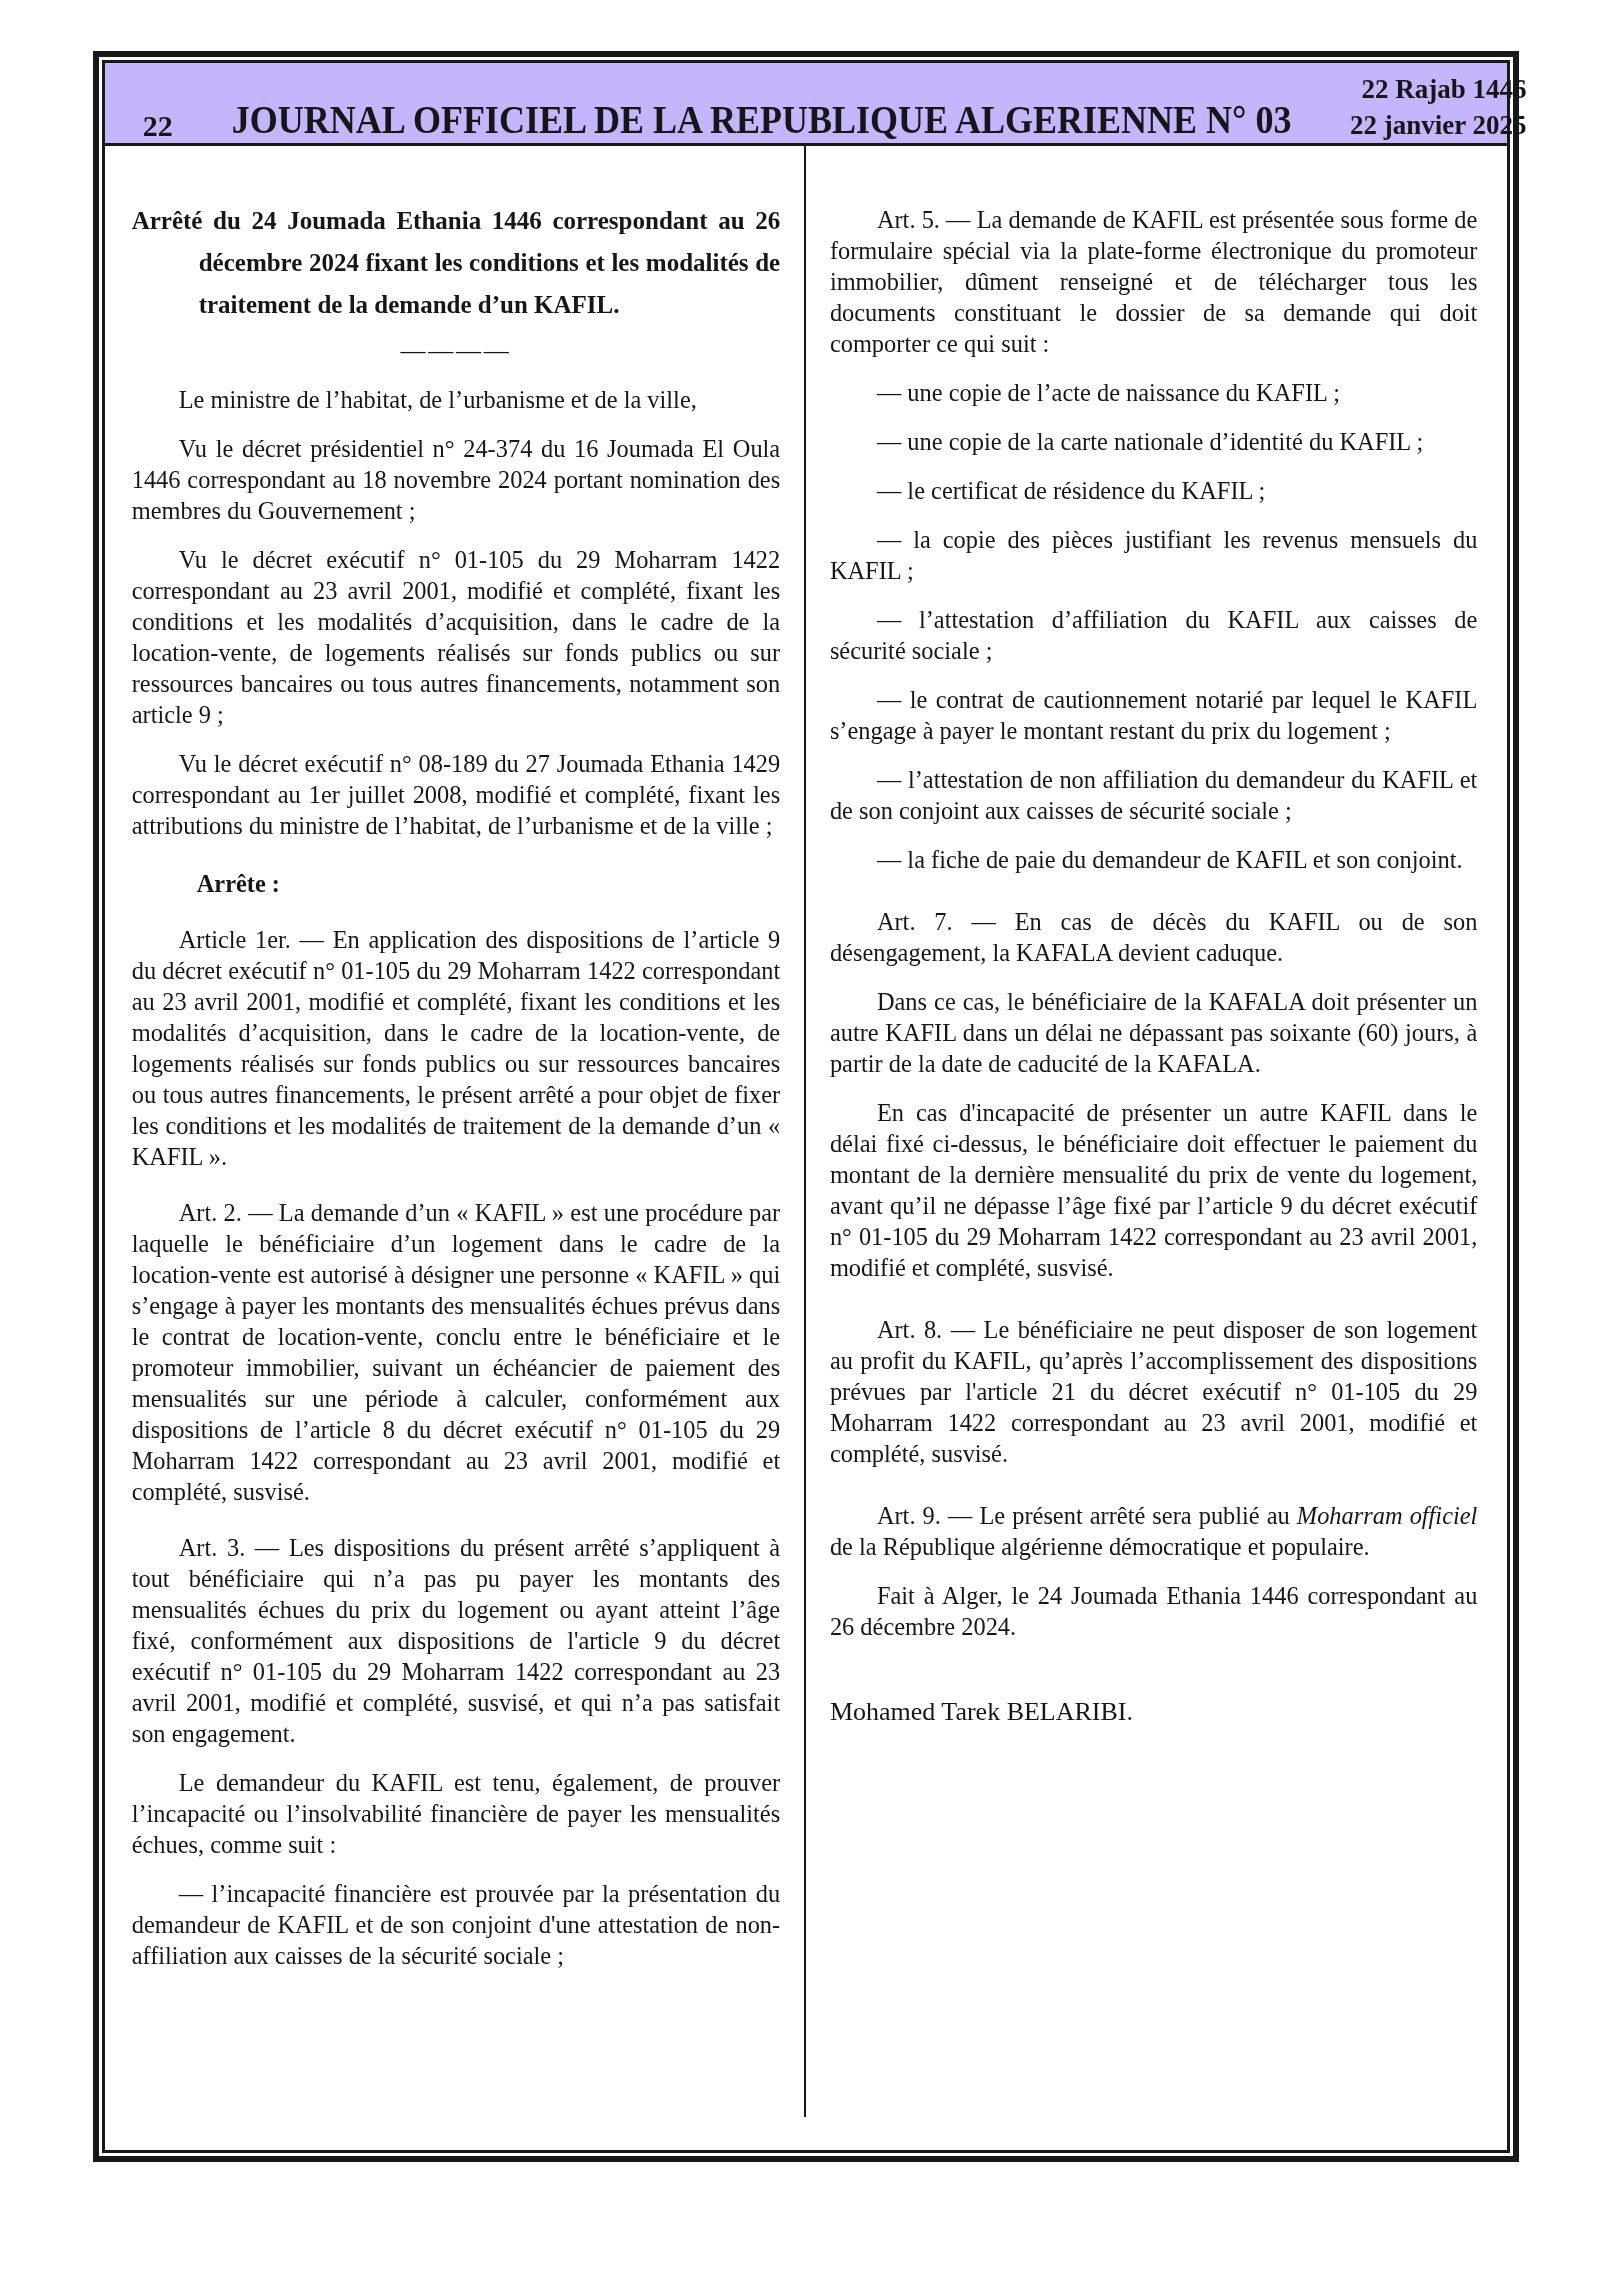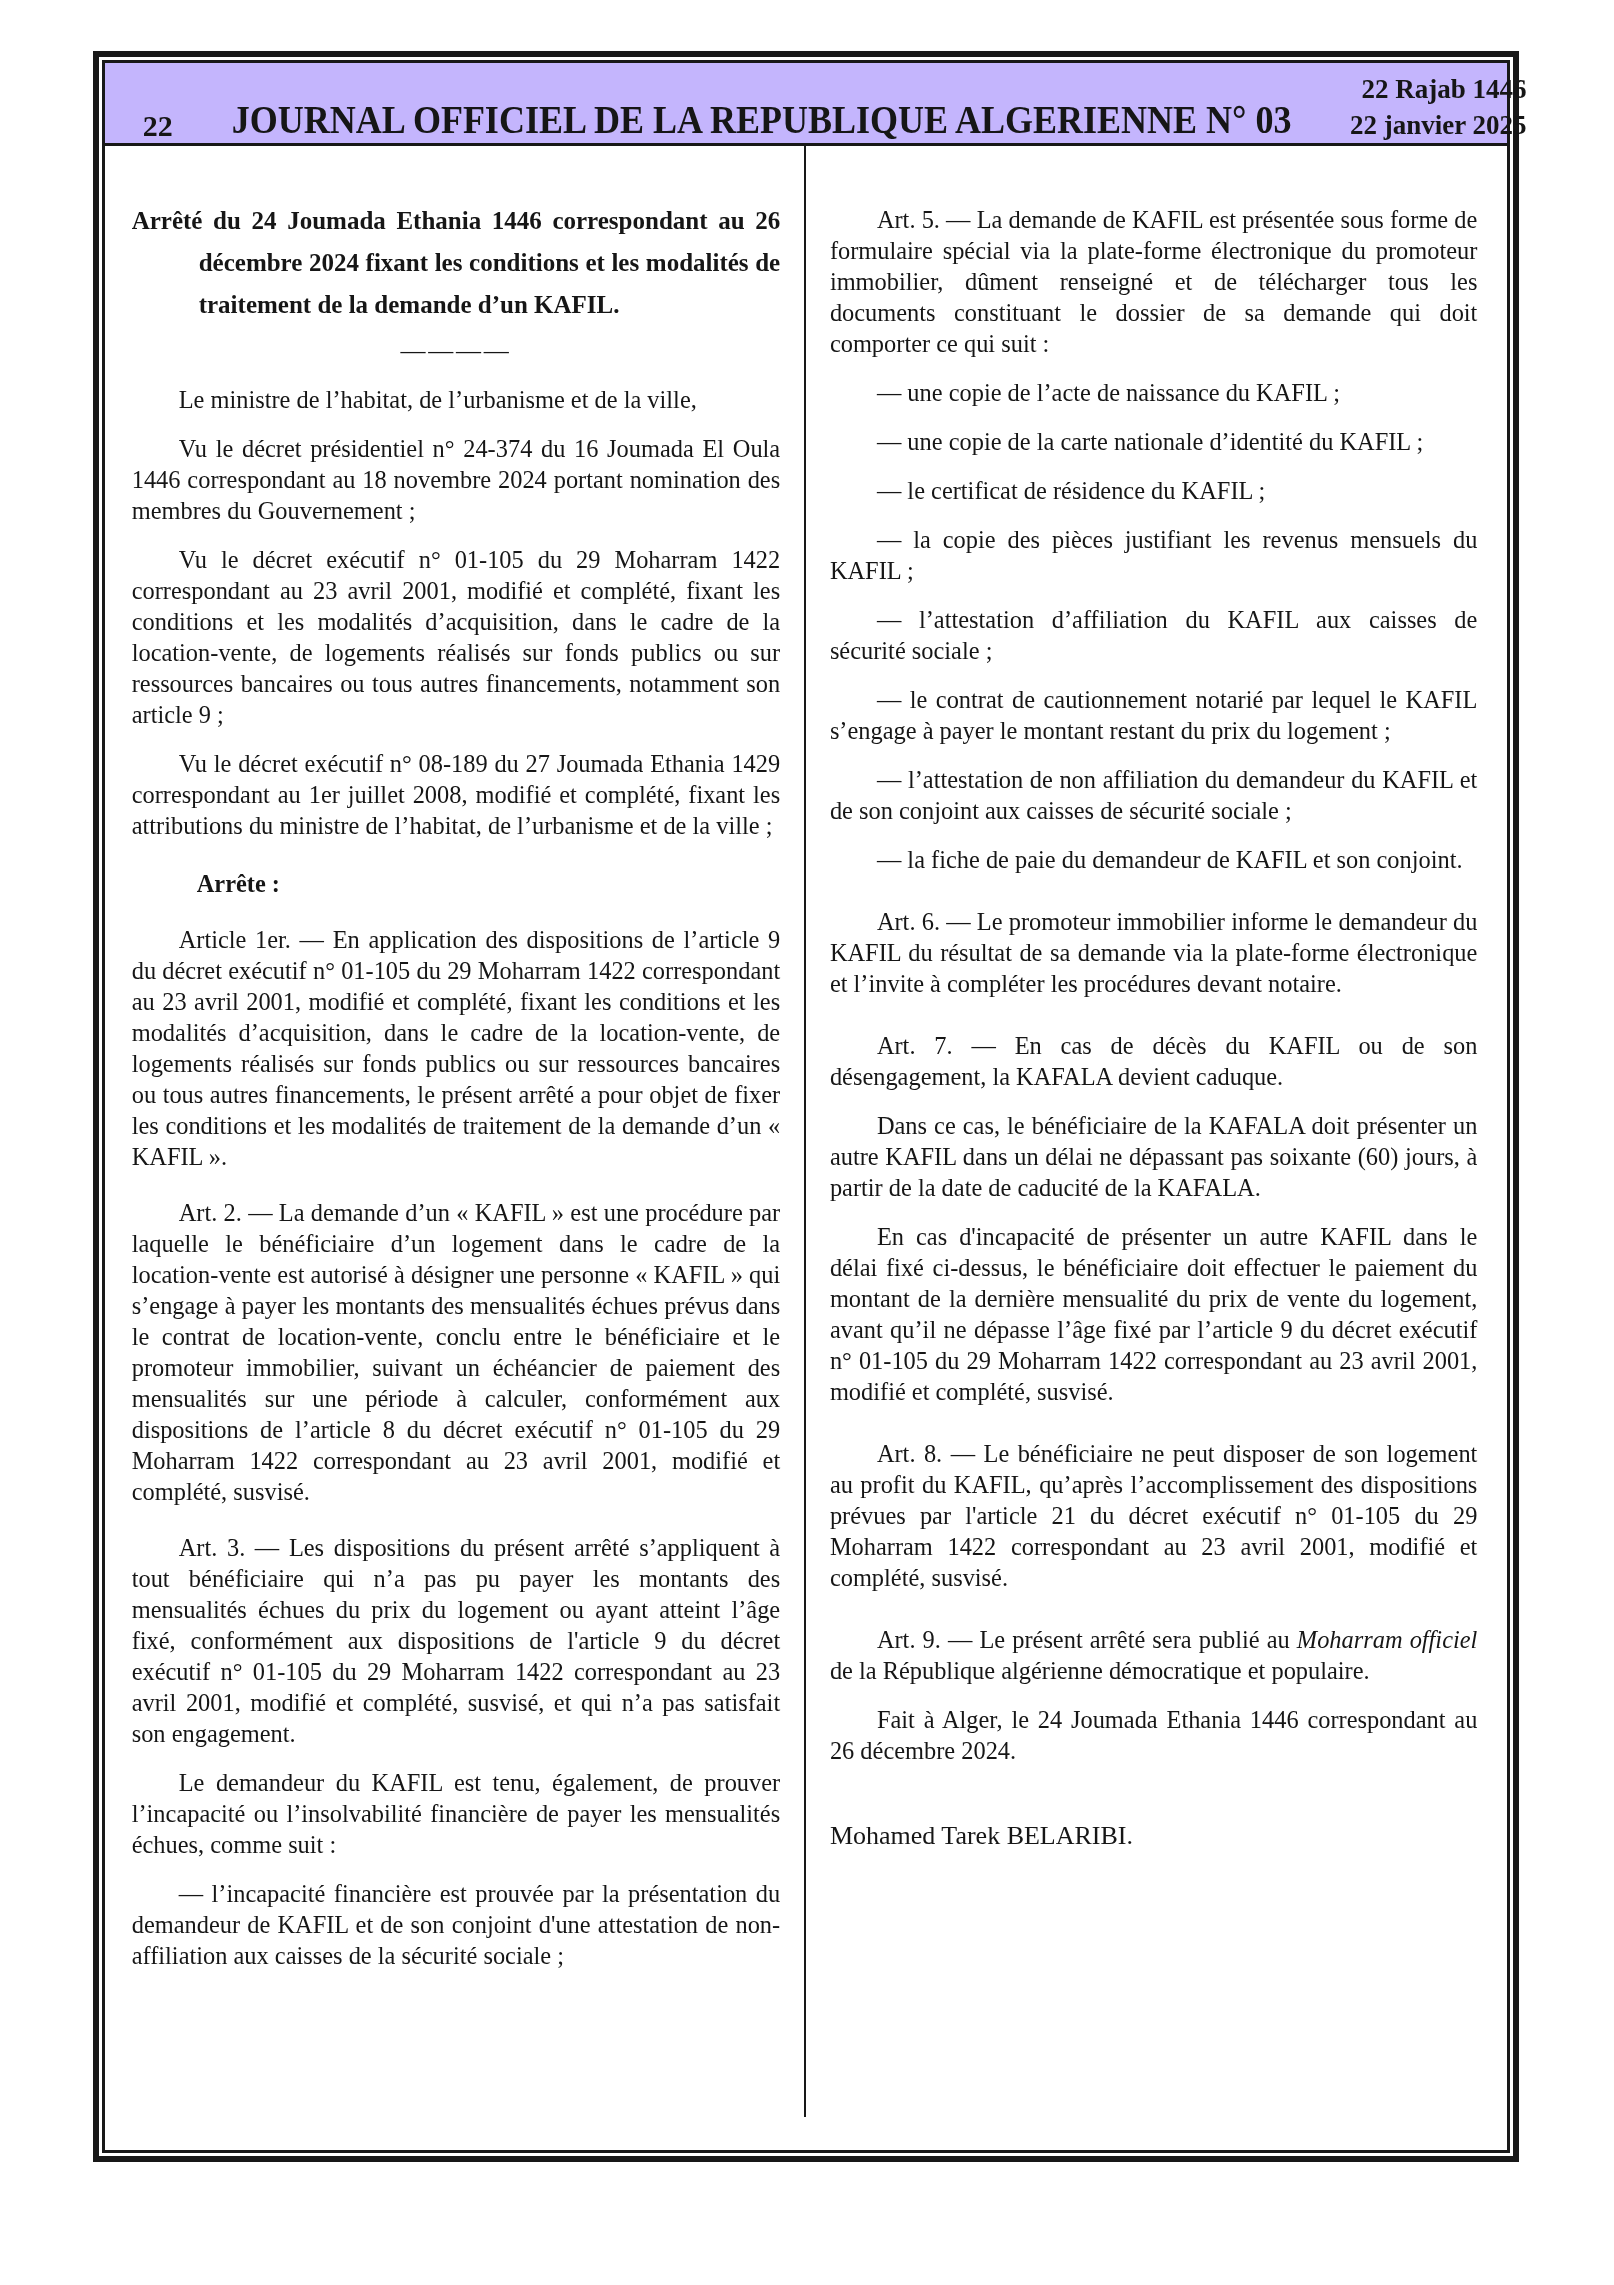--- a/index.html
+++ b/index.html
@@ -85,21 +85,20 @@
         <div class="col right">
           <p class="article">Art. 5. — La demande de KAFIL est présentée sous forme de formulaire spécial via la plate-forme électronique du promoteur immobilier, dûment renseigné et de télécharger tous les documents constituant le dossier de sa demande qui doit comporter ce qui suit :</p>
           <p>— une copie de l’acte de naissance du KAFIL ;</p>
           <p>— une copie de la carte nationale d’identité du KAFIL ;</p>
           <p>— le certificat de résidence du KAFIL ;</p>
           <p>— la copie des pièces justifiant les revenus mensuels du KAFIL ;</p>
           <p>— l’attestation d’affiliation du KAFIL aux caisses de sécurité sociale ;</p>
           <p>— le contrat de cautionnement notarié par lequel le KAFIL s’engage à payer le montant restant du prix du logement ;</p>
           <p>— l’attestation de non affiliation du demandeur du KAFIL et de son conjoint aux caisses de sécurité sociale ;</p>
           <p>— la fiche de paie du demandeur de KAFIL et son conjoint.</p>
-          <p class="article">Art. 6. — Le promoteur immobilier informe le demandeur du KAFIL du résultat de sa demande via la plate-forme électronique et l’invite à compléter les procédures devant notaire.</p>
           <p class="article">Art. 7. — En cas de décès du KAFIL ou de son désengagement, la KAFALA devient caduque.</p>
           <p>Dans ce cas, le bénéficiaire de la KAFALA doit présenter un autre KAFIL dans un délai ne dépassant pas soixante (60) jours, à partir de la date de caducité de la  KAFALA.</p>
           <p>En cas d'incapacité de présenter un autre KAFIL dans le délai fixé ci-dessus, le bénéficiaire doit effectuer le paiement du montant de la dernière mensualité du prix de vente du logement, avant qu’il ne dépasse l’âge fixé par l’article 9 du décret exécutif n° 01-105 du 29 Moharram 1422 correspondant au 23 avril 2001, modifié et complété, susvisé.</p>
           <p class="article">Art. 8. — Le bénéficiaire ne peut disposer de son logement au profit du KAFIL, qu’après l’accomplissement des dispositions prévues par l'article 21 du décret exécutif n° 01-105 du 29 Moharram 1422 correspondant au 23 avril 2001, modifié et complété, susvisé.</p>
           <p class="article"><span>Art. 9. — Le présent arrêté sera publié au </span><em>Moharram officiel</em><span> de la République algérienne démocratique et populaire.</span></p>
           <p>Fait à Alger, le 24 Joumada Ethania 1446 correspondant au 26 décembre 2024.</p>
           <p class="signature">Mohamed Tarek BELARIBI.</p>
         </div>
 
       </div>

